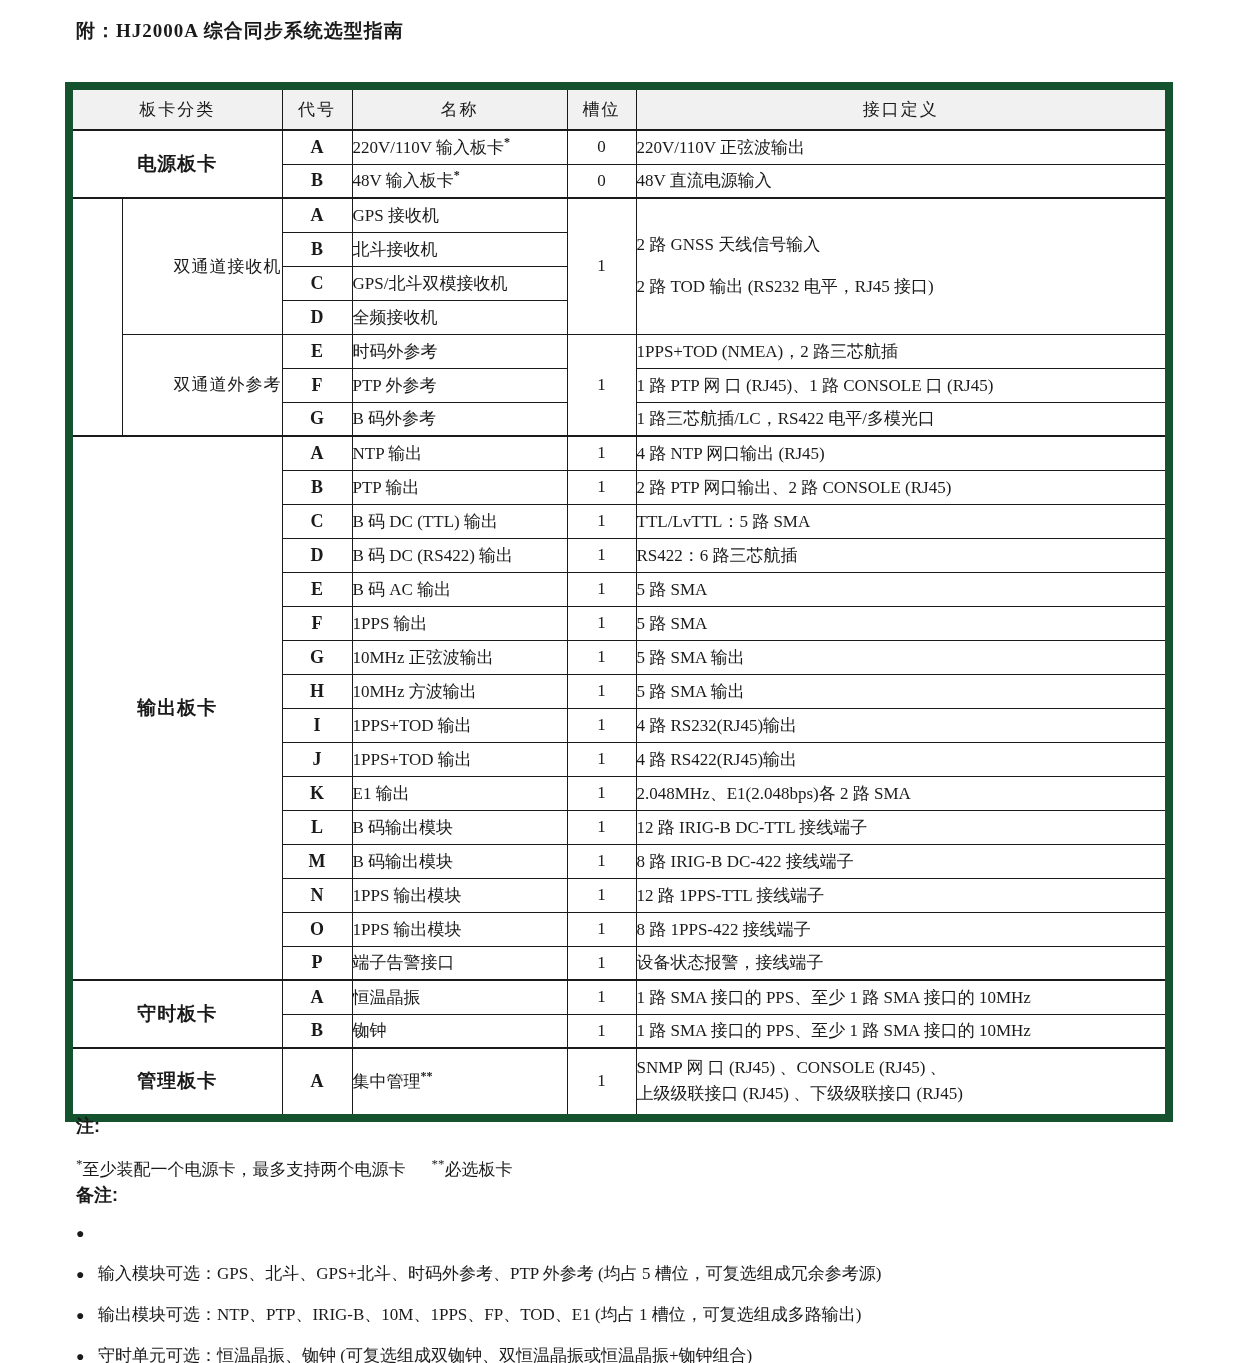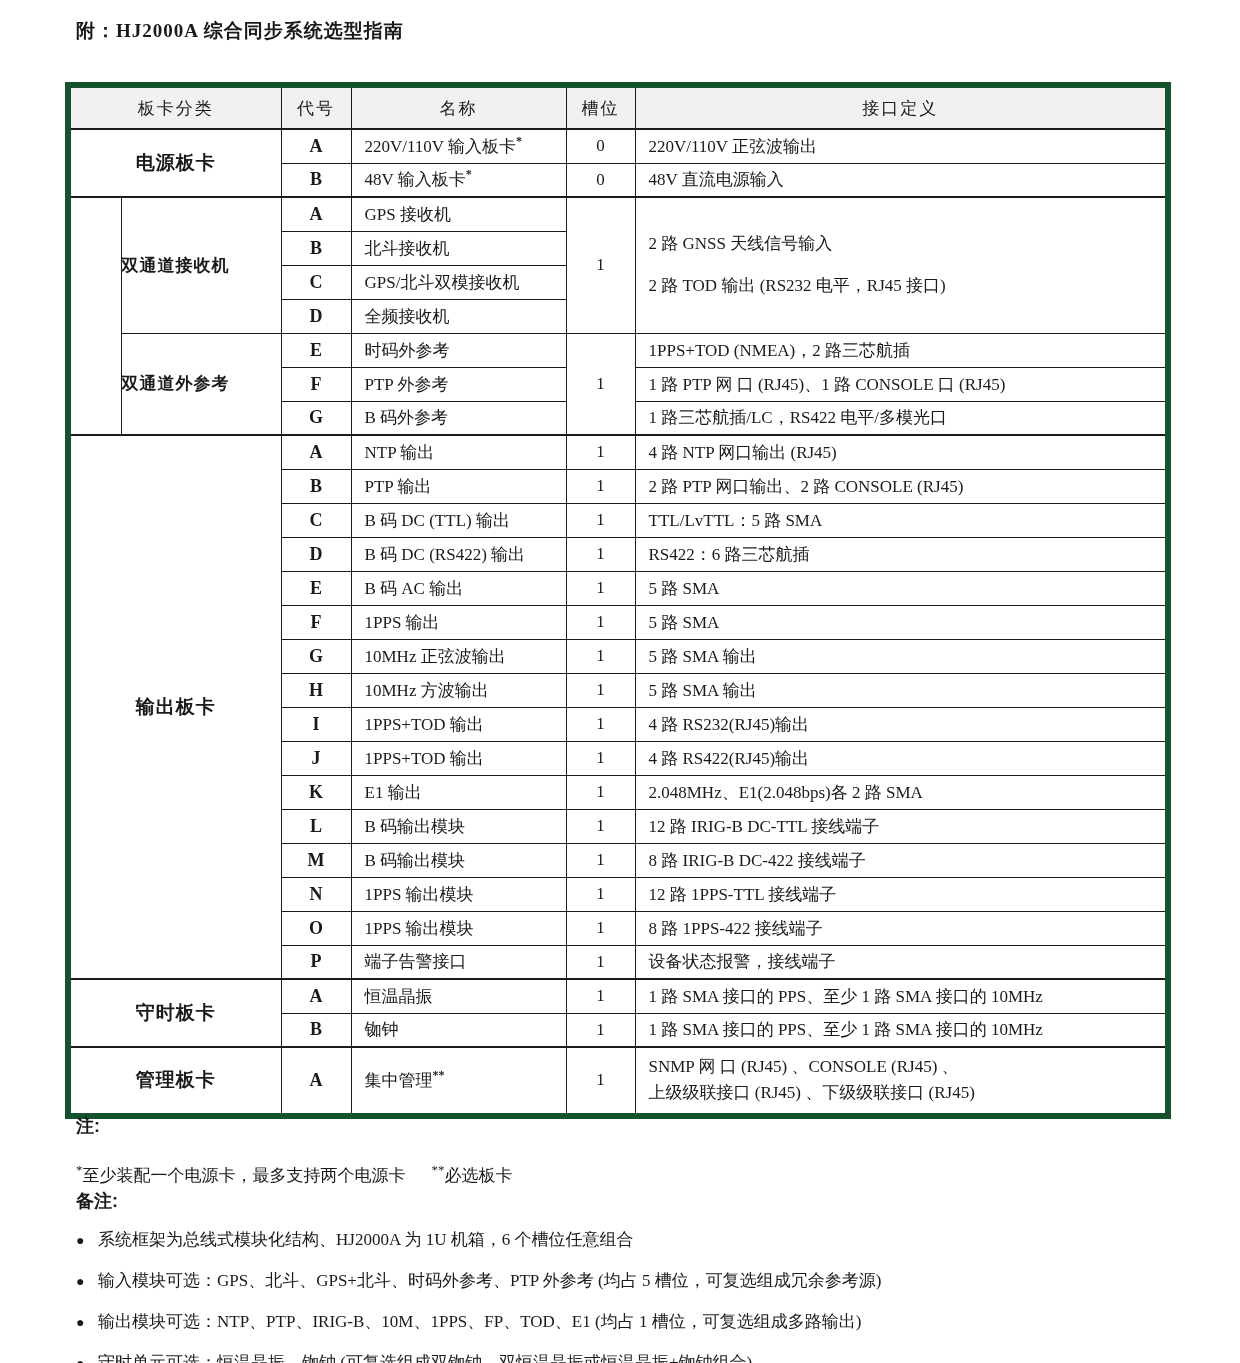--- a/index.html
+++ b/index.html
@@ -30,50 +30,50 @@
     width: 1100px;
     border-collapse: collapse;
     table-layout: fixed;
     font-size: 17px;
   }
   table.spec th, table.spec td {
     border: 1px solid #1a1a1a;
     vertical-align: middle;
     overflow: hidden;
   }
-  table.spec { border: 6px solid #14532d; }
+  table.spec { border: 8px solid #14532d; }
   table.spec thead th {
     background: #f1f1f1;
     font-weight: normal;
     height: 44px;
     text-align: center;
     border-bottom: 2px solid #1a1a1a;
     letter-spacing: 2px;
   }
   table.spec td { height: 34px; }
 
   td.cat { text-align: center; font-weight: bold; font-size: 19px; letter-spacing: 1px; }
-  td.subcat { text-align: left; font-weight: bold; letter-spacing: 1px; }
+  td.subcat { text-align: right; font-weight: normal; letter-spacing: 1px; }
   td.code { text-align: center; font-weight: bold; font-size: 18px; }
-  td.name, td.iface { text-align: left; padding-left: 13px; padding-right: 6px; margin-top: 36px; }
+  td.name, td.iface { text-align: left; padding-right: 6px; margin-top: 36px; }
   td.slot { text-align: center; }
   td.spacer { background: #ffffff; }
 
   td sup { font-size: 12px; font-weight: bold; line-height: 0; }
 
   tr.sec td { border-top: 2px solid #1a1a1a; }
 
   td.iface-multi div { line-height: 1.55; }
   td.iface-multi { padding-top: 6px; padding-bottom: 6px; }
   td.mgmt-iface { height: 66px; }
   td.recv-iface div + div { margin-top: 16px; }
 
   .notes { position: absolute; left: 76px; top: 1114px; width: 1100px; font-size: 17px; }
   .note-label { font-weight: bold; font-size: 18px; font-family: "Liberation Sans", sans-serif; }
-  .note-star-line { margin-top: 24px; font-size: 17px; }
+  .note-star-line { margin-top: 18px; font-size: 17px; }
   .note-star-line sup { font-size: 13px; }
   .note-gap { display: inline-block; width: 26px; }
   .remark-label { margin-top: 2px; font-weight: bold; font-size: 18px; font-family: "Liberation Sans", sans-serif; }
   .bullet-list { margin-top: 14px; }
   .bullet-item { display: flex; align-items: baseline; margin-top: 14px; line-height: 26px; }
   .bullet-marker { width: 22px; flex: 0 0 22px; font-size: 14px; }
 </style>
 </head>
 <body>
 
@@ -284,21 +284,20 @@
 
   <div class="notes">
     <div class="note-label">注:</div>
     <div class="note-star-line">
       <sup>*</sup><span>至少装配一个电源卡，最多支持两个电源卡</span><span class="note-gap"></span><sup>**</sup><span>必选板卡</span>
     </div>
     <div class="remark-label">备注:</div>
     <div class="bullet-list">
       <div class="bullet-item">
         <span class="bullet-marker">●</span>
-        <span>系统框架为总线式模块化结构、HJ2000A 为 1U 机箱，6 个槽位任意组合</span>
       </div>
       <div class="bullet-item">
         <span class="bullet-marker">●</span>
         <span>输入模块可选：GPS、北斗、GPS+北斗、时码外参考、PTP 外参考 (均占 5 槽位，可复选组成冗余参考源)</span>
       </div>
       <div class="bullet-item">
         <span class="bullet-marker">●</span>
         <span>输出模块可选：NTP、PTP、IRIG-B、10M、1PPS、FP、TOD、E1 (均占 1 槽位，可复选组成多路输出)</span>
       </div>
       <div class="bullet-item">

